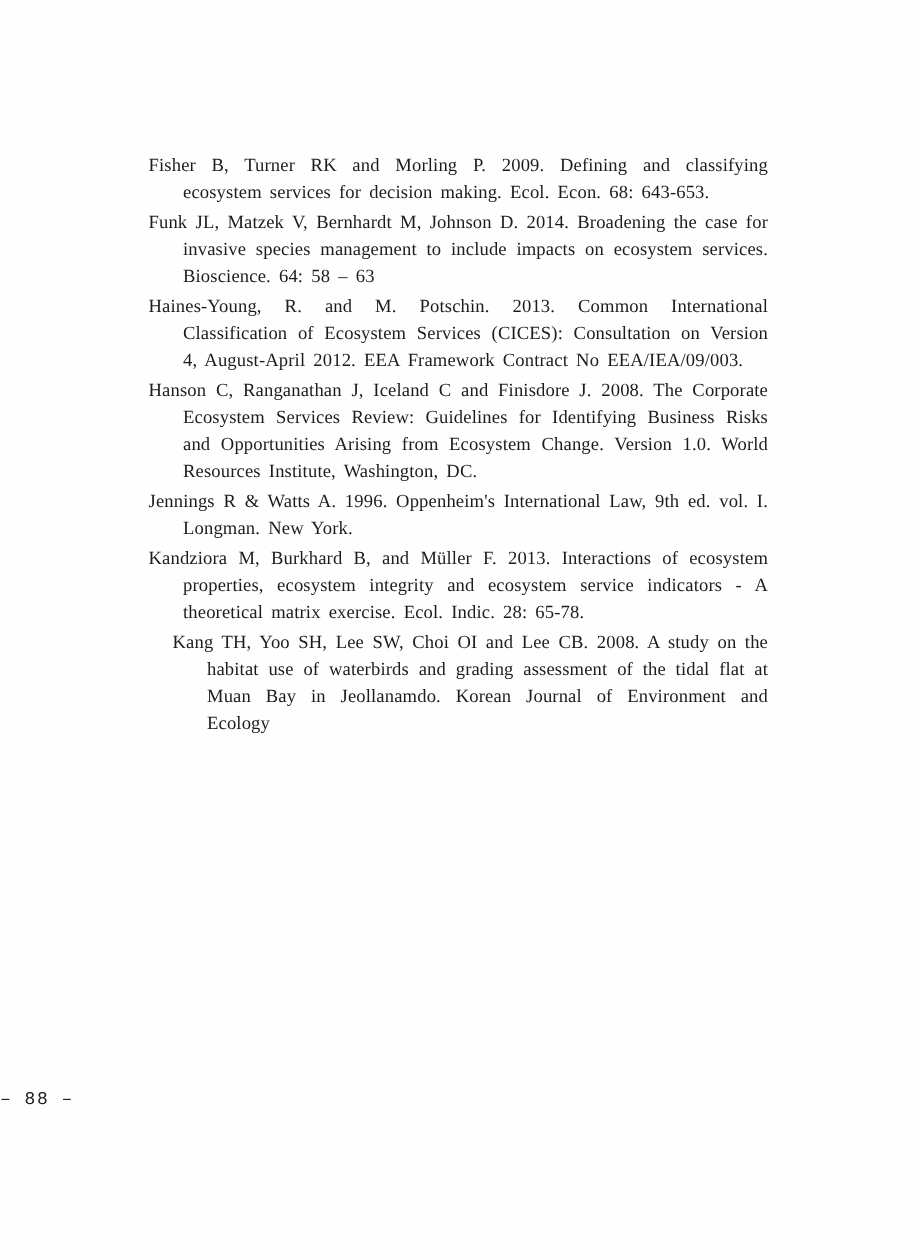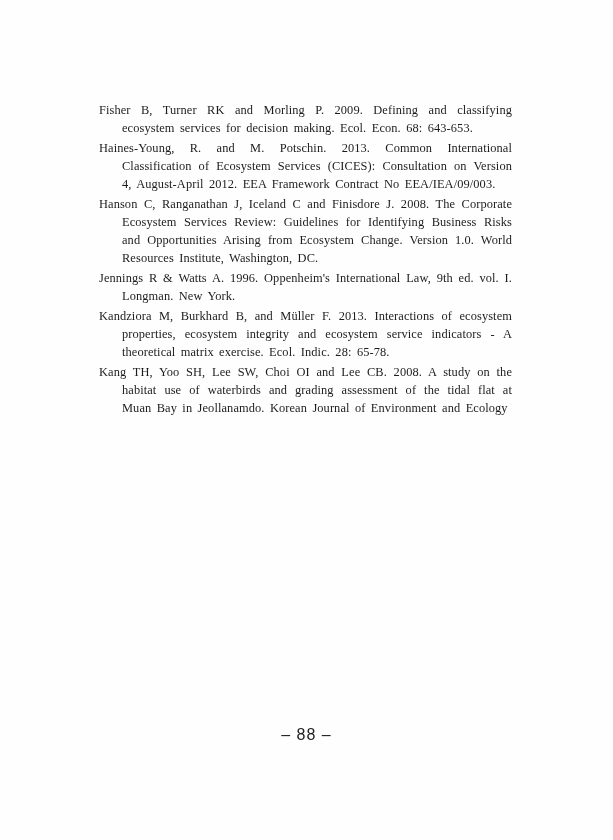--- a/index.html
+++ b/index.html
@@ -26,39 +26,39 @@
   .ref-entry {
     font-size: 12.4px;
     line-height: 18px;
     text-align: justify;
     padding-left: 23px;
     text-indent: -23px;
     margin-bottom: 2px;
     word-spacing: 2.2px;
     letter-spacing: 0.1px;
   }
-  .ref-entry:last-child { margin-bottom: 0; }
+  .ref-entry:last-child { margin-bottom: 0; margin-left: 16px; }
   .page-number {
     position: absolute;
     top: 726px;
     left: 0;
     width: 613px;
-    text-align: center;
-    font-size: 16px;
+    font-size: 12px;
     letter-spacing: 1px;
     color: #222222;
-    font-family: Liberation Sans, sans-serif;
+    font-family: Liberation Mono, monospace;
   }
 </style>
 </head>
 <body>
 
 <div class="page">
   <div class="text-block">
     <p class="ref-entry">Fisher B, Turner RK and Morling P. 2009. Defining and classifying ecosystem services for decision making. Ecol. Econ. 68: 643-653.</p>
+    <p class="ref-entry">Funk JL, Matzek V, Bernhardt M, Johnson D. 2014. Broadening the case for invasive species management to include impacts on ecosystem services. Bioscience. 64: 58 – 63</p>
     <p class="ref-entry">Haines-Young, R. and M. Potschin. 2013. Common International Classification of Ecosystem Services (CICES): Consultation on Version 4, August-April 2012. EEA Framework Contract No EEA/IEA/09/003.</p>
     <p class="ref-entry">Hanson C, Ranganathan J, Iceland C and Finisdore J. 2008. The Corporate Ecosystem Services Review: Guidelines for Identifying Business Risks and Opportunities Arising from Ecosystem Change. Version 1.0. World Resources Institute, Washington, DC.</p>
     <p class="ref-entry">Jennings R &amp; Watts A. 1996. Oppenheim's International Law, 9th ed. vol. I. Longman. New York.</p>
     <p class="ref-entry">Kandziora M, Burkhard B, and Müller F. 2013. Interactions of ecosystem properties, ecosystem integrity and ecosystem service indicators - A theoretical matrix exercise. Ecol. Indic. 28: 65-78.</p>
     <p class="ref-entry">Kang TH, Yoo SH, Lee SW, Choi OI and Lee CB. 2008. A study on the habitat use of waterbirds and grading assessment of the tidal flat at Muan Bay in Jeollanamdo. Korean Journal of Environment and Ecology</p>
   </div>
   <div class="page-number">– 88 –</div>
 </div>
 
 </body></html>

